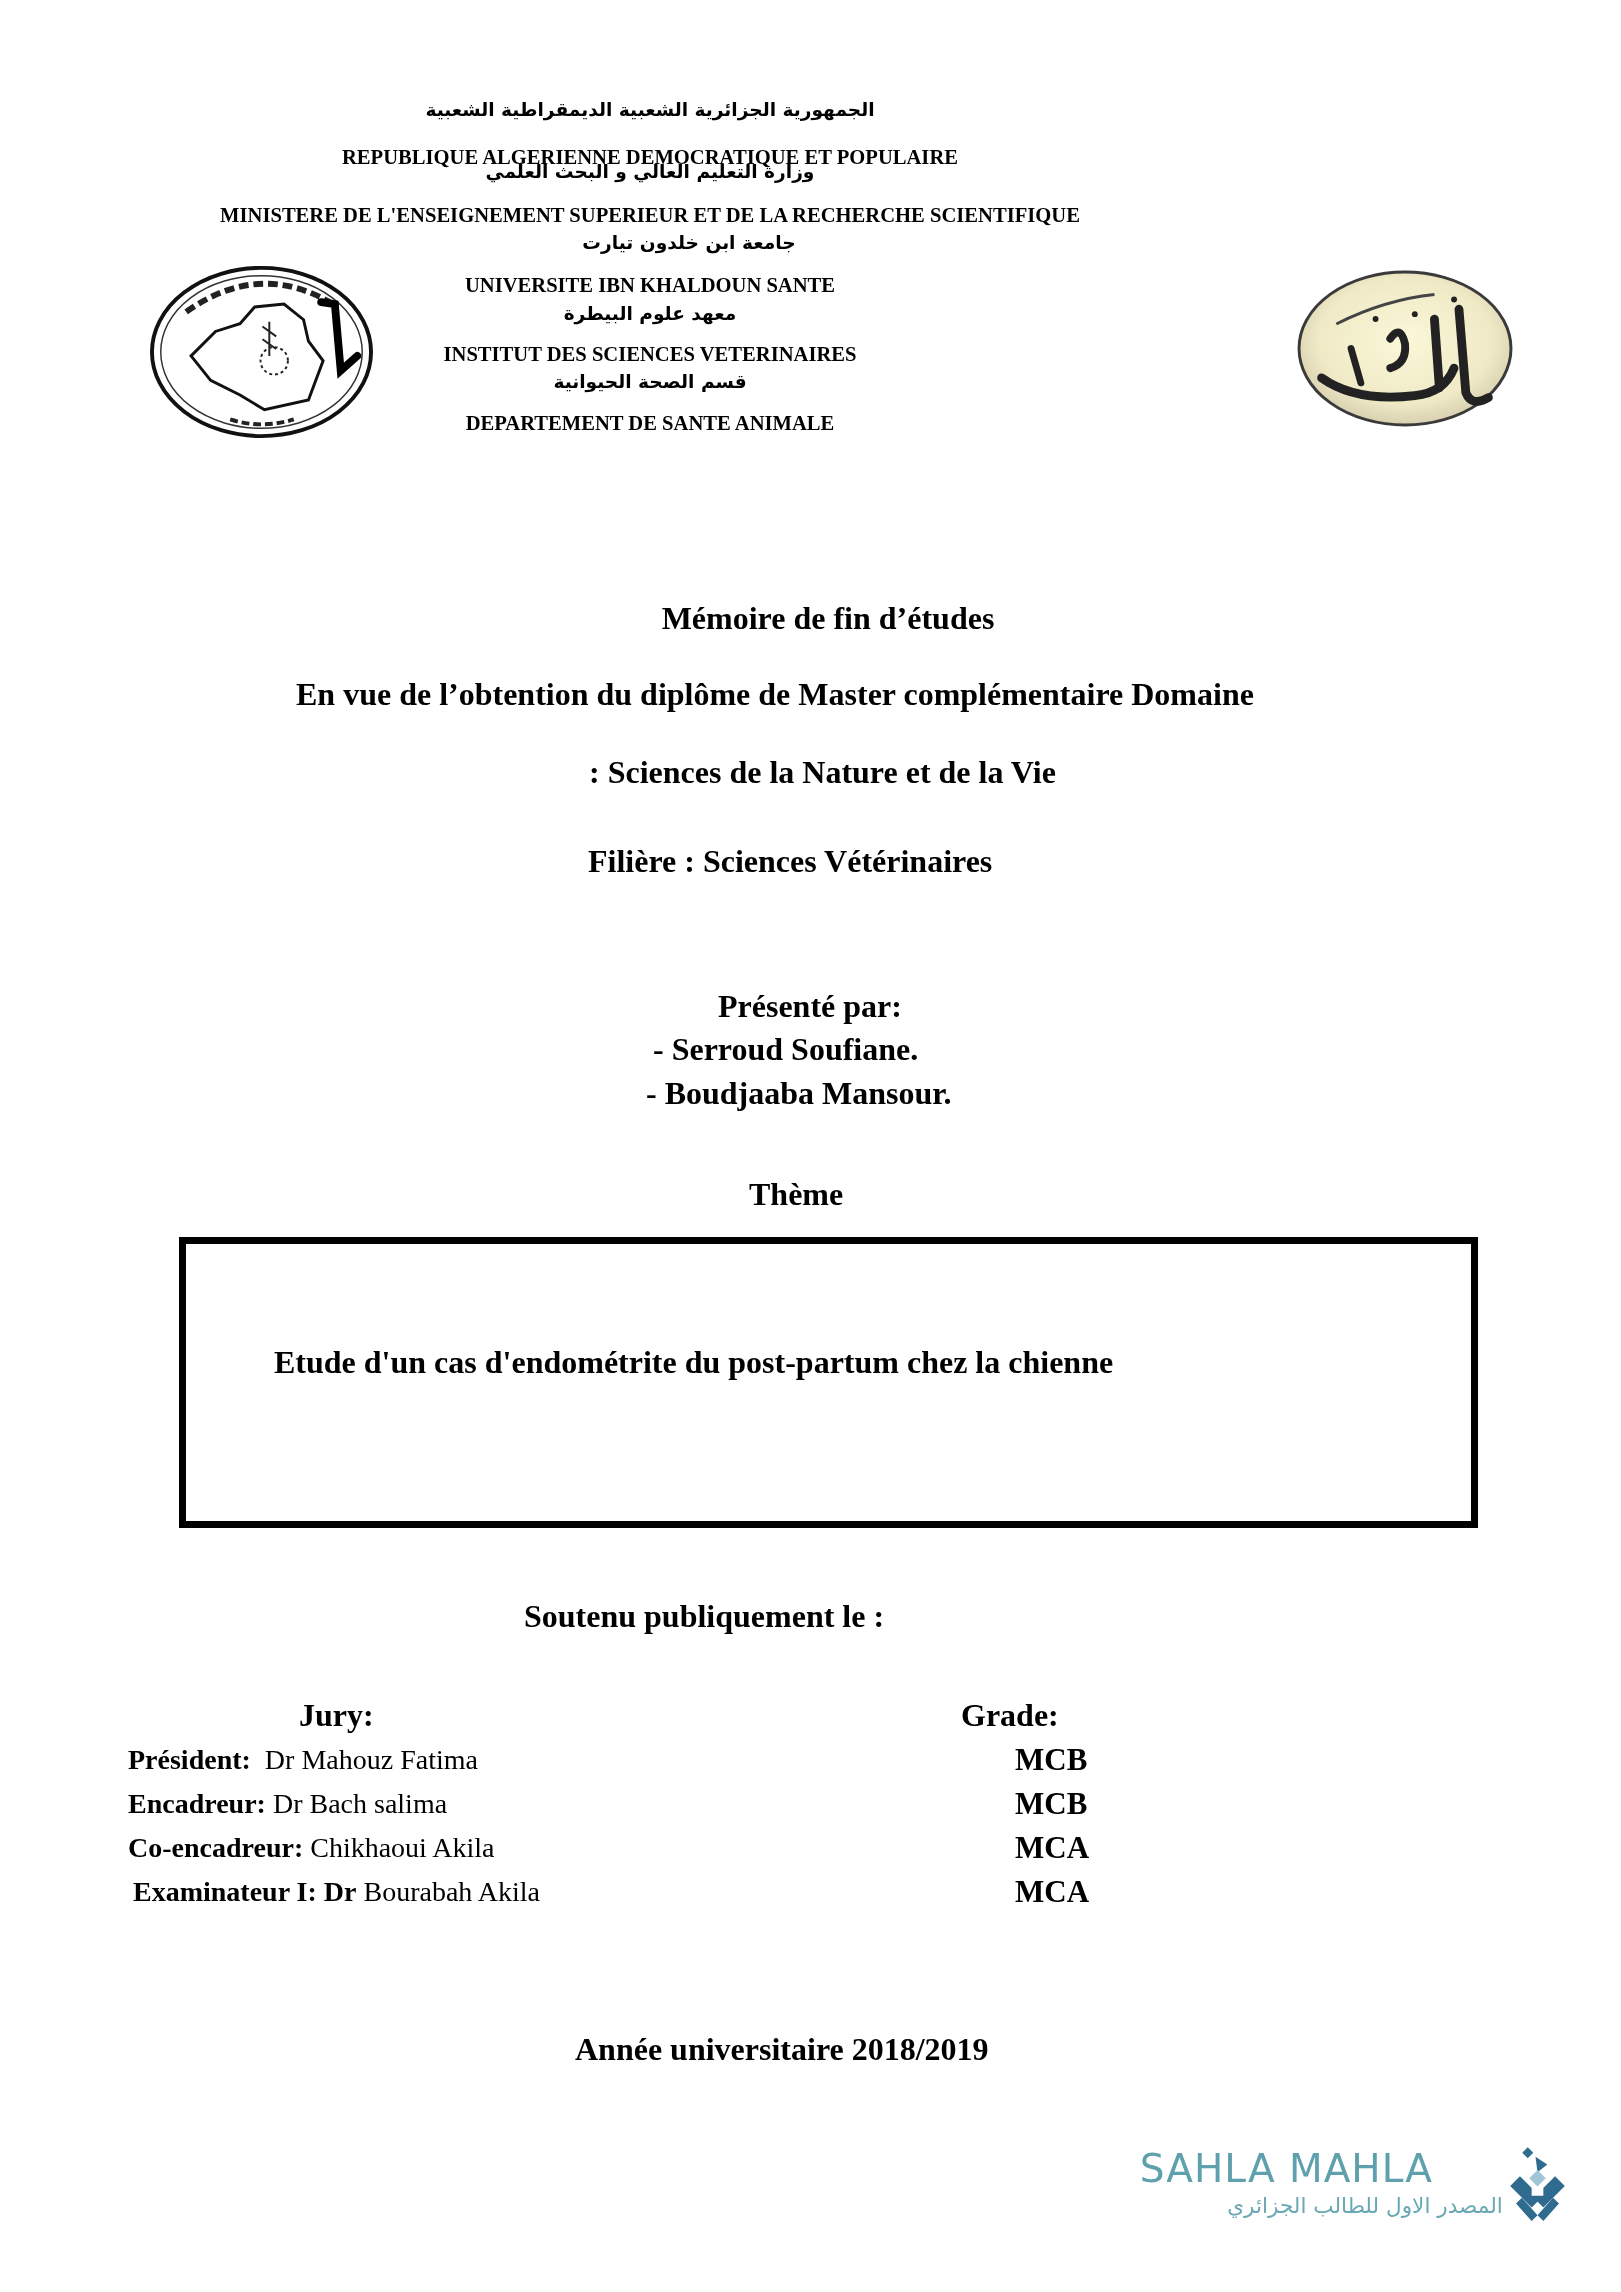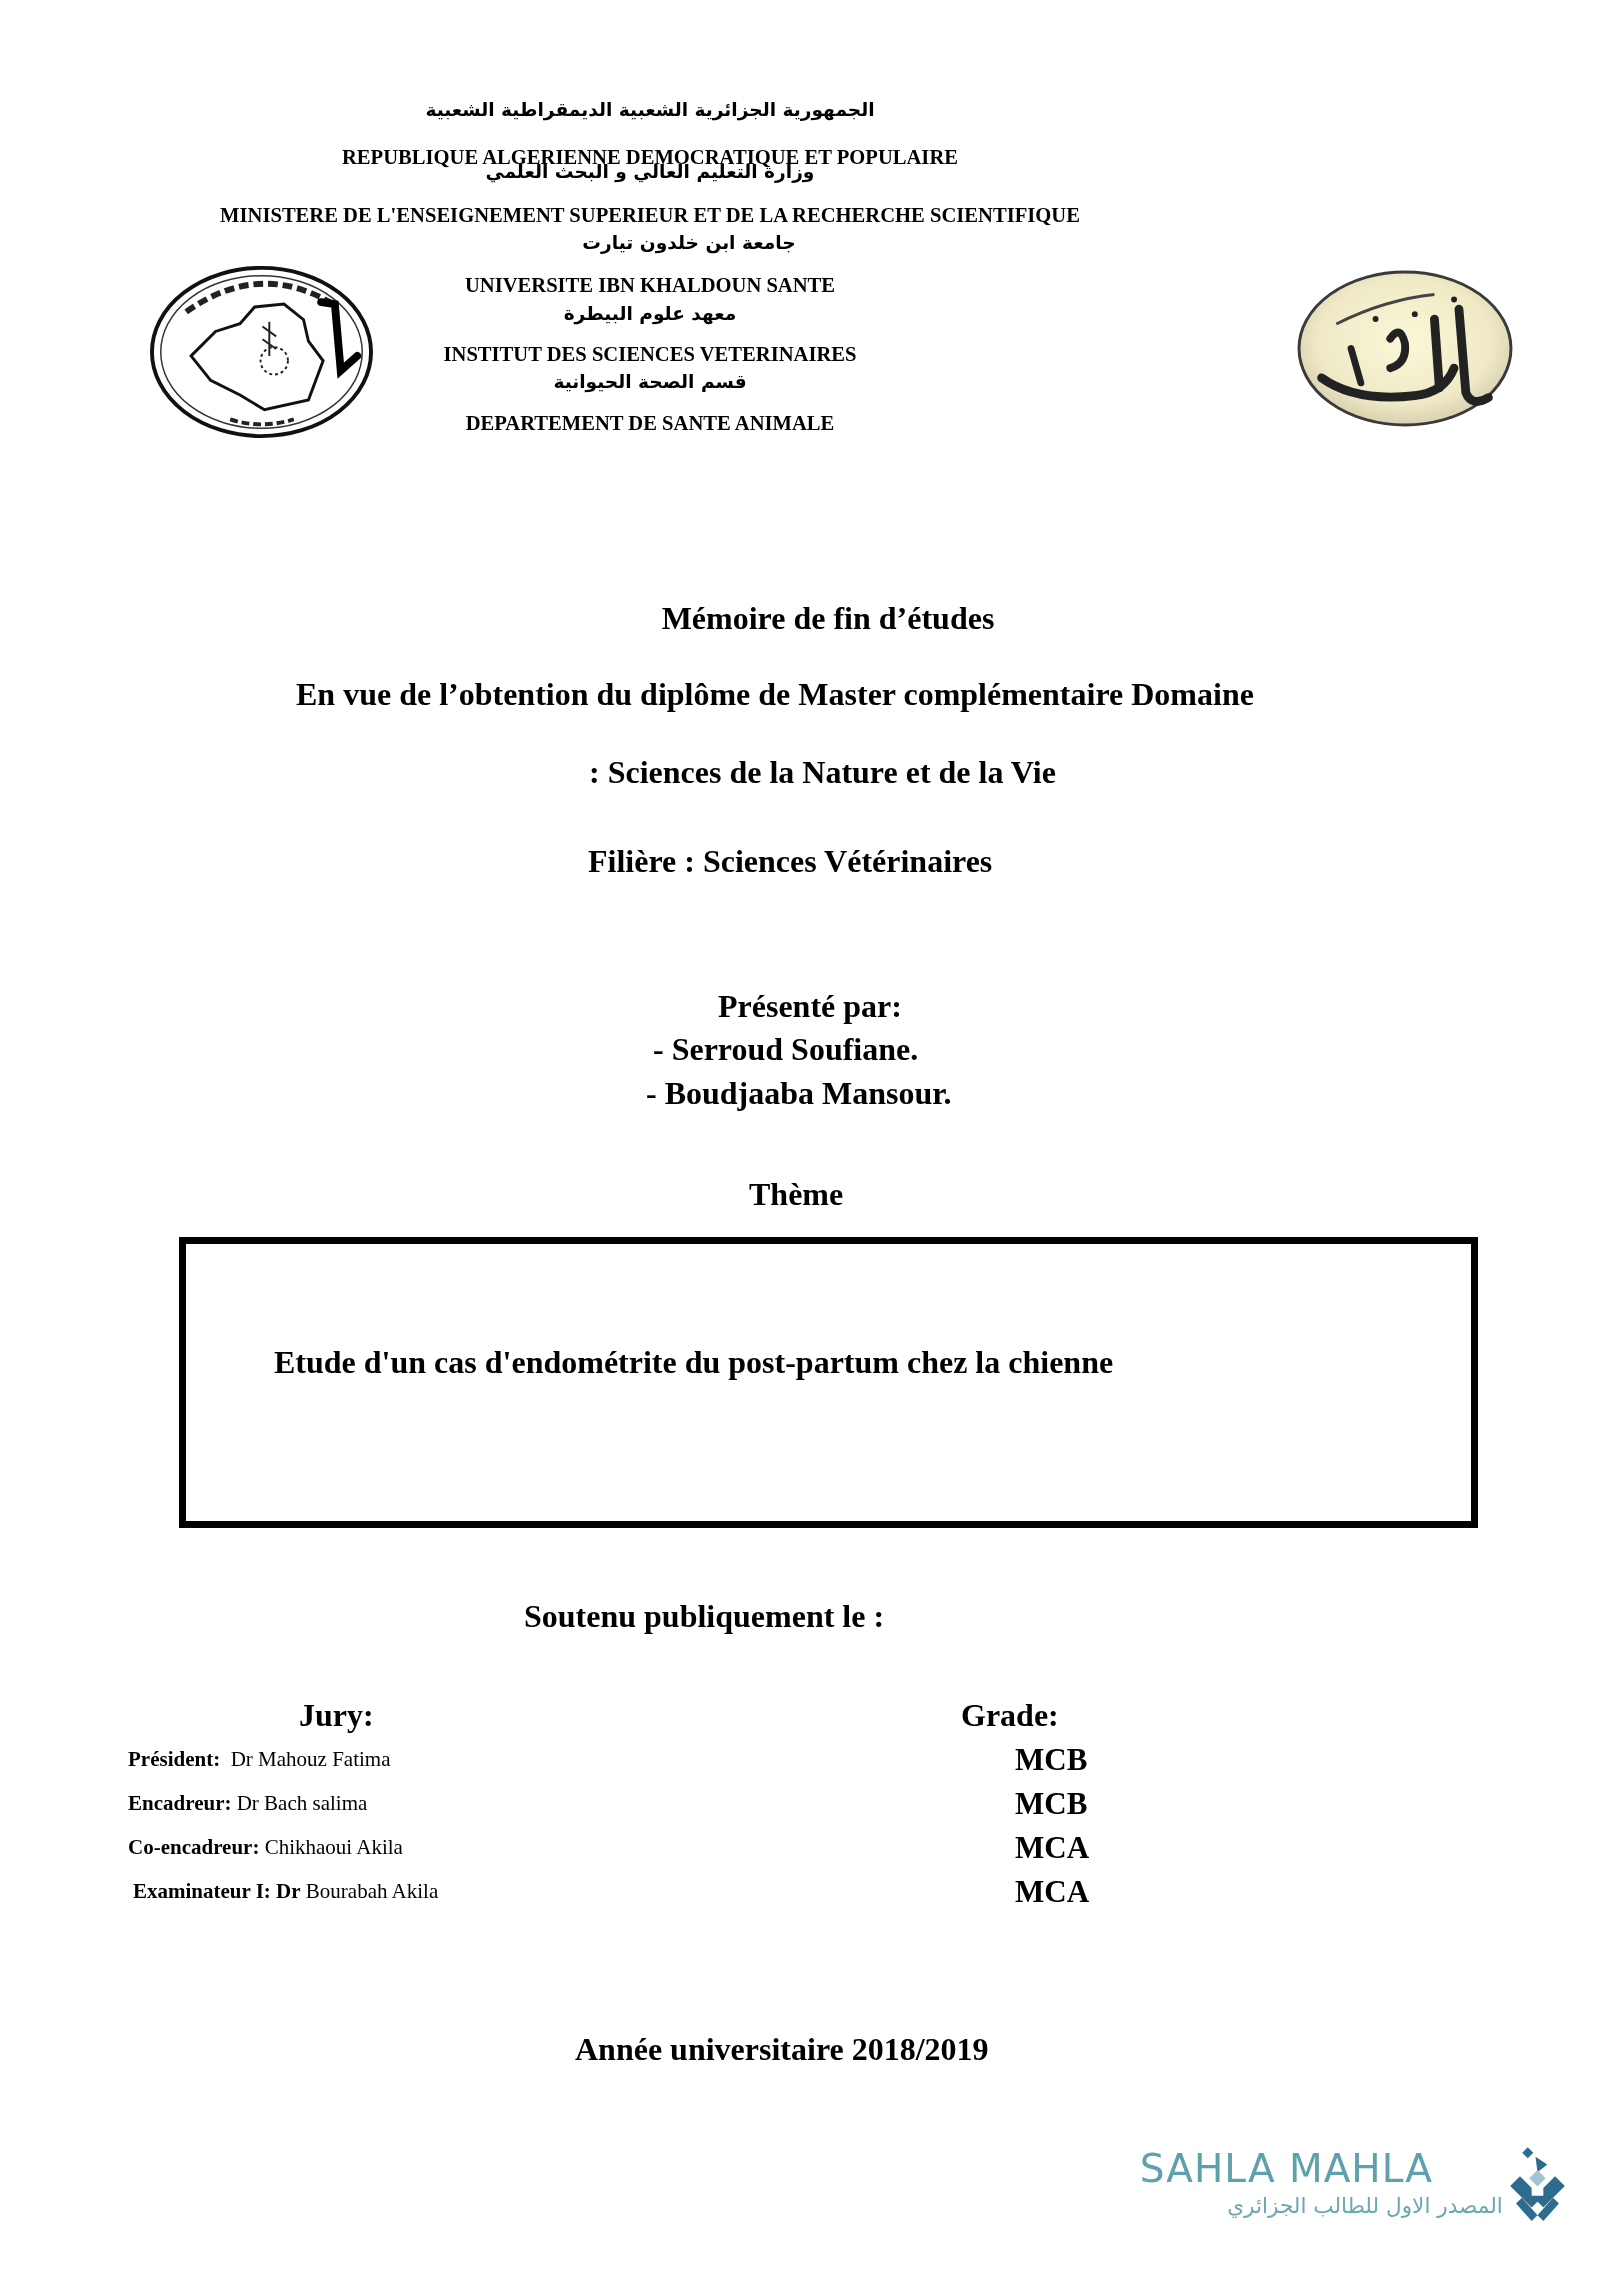--- a/index.html
+++ b/index.html
@@ -6,21 +6,21 @@
   body { width: 1621px; height: 2293px; position: relative; overflow: hidden;
          font-family: "Liberation Serif", "DejaVu Serif", serif; color: #000; }
   .abs { position: absolute; white-space: nowrap; }
   .hdr { position: absolute; left: 0; width: 1300px; text-align: center;
          font-weight: bold; font-size: 20.6px; line-height: 23.5px; }
   .hdr.ar { font-family: "DejaVu Sans", "Liberation Sans", sans-serif; font-size: 18.6px; direction: rtl; }
   .big { font-weight: bold; font-size: 32px; line-height: 37px; }
   .center-line { position: absolute; left: 0; width: 1621px; text-align: center; }
   .theme-box { position: absolute; left: 179px; top: 1237px; width: 1285px; height: 277px;
                border: 7.8px solid #000; box-sizing: content-box; }
-  .jury-row { position: absolute; left: 128px; font-size: 21px; line-height: 39px; white-space: nowrap; }
+  .jury-row { position: absolute; left: 128px; font-size: 28px; line-height: 39px; white-space: nowrap; }
   .jury-row b { font-weight: bold; }
   .grade { position: absolute; font-size: 31px; font-weight: bold; line-height: 39px; }
   .logo-left { position: absolute; left: 147px; top: 263px; width: 229px; height: 178px; }
   .logo-right { position: absolute; left: 1297px; top: 270px; width: 216px; height: 157px; }
   .sahla { position: absolute; left: 1132px; top: 2147px; width: 461px; height: 83px; }
   .sahla-title { position: absolute; left: 7.8px; top: 0px; font-family: "DejaVu Sans", "Liberation Sans", sans-serif;
                  font-size: 39px; color: #5fa0ad; letter-spacing: 1px; line-height: 43px; }
   .sahla-sub { position: absolute; left: 7.8px; top: 46px; width: 363px; font-family: "DejaVu Sans", sans-serif;
                font-size: 21.6px; color: #6aa8b4; direction: rtl; text-align: right; line-height: 25.5px; }
   .sahla-icon { position: absolute; left: 370px; top: 0px; width: 71px; height: 78px; }

